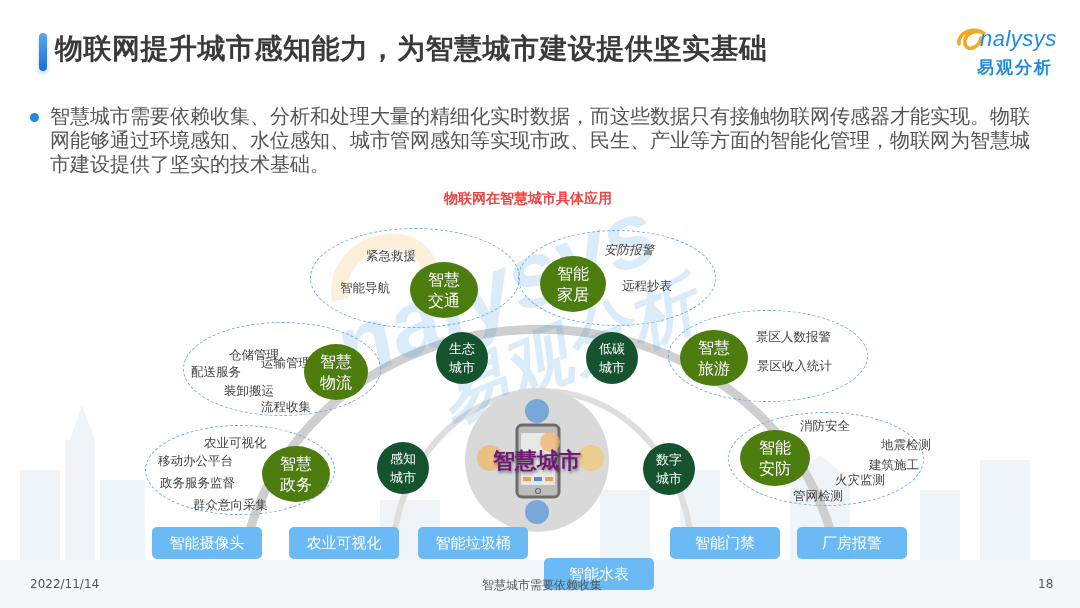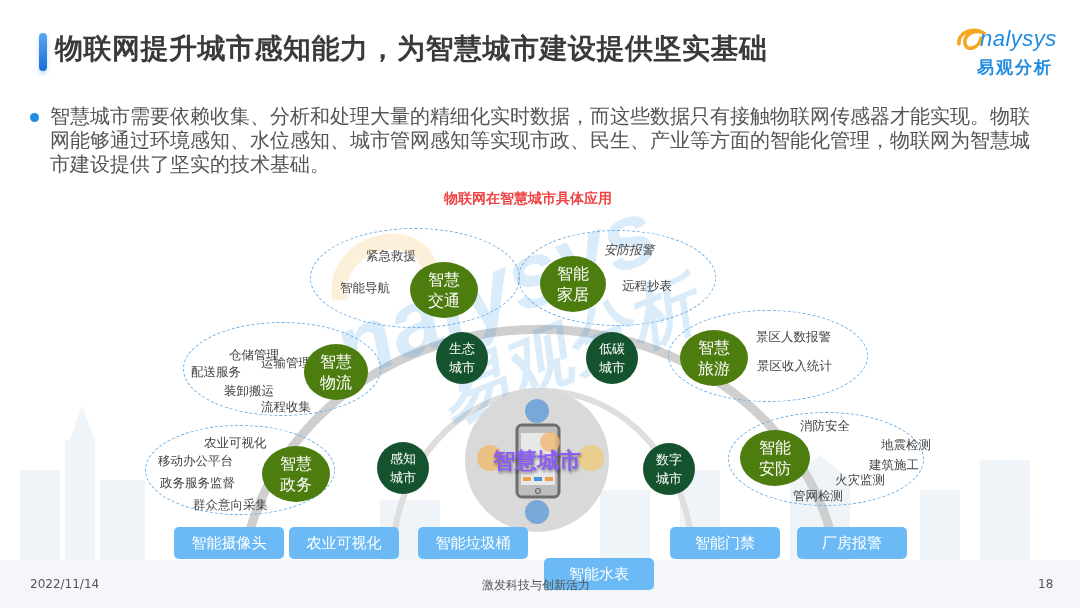--- a/index.html
+++ b/index.html
@@ -27,21 +27,21 @@
 
   .ellipse { border: 1.5px dashed #6aaee8; border-radius: 50%; }
 
   .bubble { border-radius: 50%; color: #fff; display: flex; flex-direction: column; align-items: center; justify-content: center; text-align: center; line-height: 21px; }
   .bubble.light { background: #4d7c0f; font-size: 16px; }
   .bubble.dark { background: #14532d; font-size: 13px; line-height: 19px; }
 
   .item { font-size: 12.5px; color: #444; white-space: nowrap; }
 
   .core { border-radius: 50%; background: #d9d9d9; }
-  .core-label { font-size: 22px; font-weight: bold; color: #8b5cf6; text-shadow: 1px 2px 3px rgba(0,0,0,0.45); white-space: nowrap; }
+  .core-label { font-size: 22px; font-weight: bold; color: #701a75; text-shadow: 1px 2px 3px rgba(0,0,0,0.45); white-space: nowrap; }
 
   .tag { height: 32px; width: 110px; border-radius: 5px; background: #6bbaf5; color: #fff; font-size: 15px;
     display: flex; align-items: center; justify-content: center; }
 
   .footer { font-size: 12px; color: #555; top: 577px; }
 </style>
 </head>
 <body>
 
 <svg class="abs bg" viewBox="0 0 1080 608">
@@ -167,22 +167,22 @@
   <rect x="30" y="54" width="8" height="4" fill="#f0a04b"></rect>
   <circle cx="23" cy="68" r="2.5" fill="none" stroke="#6d6d6d" stroke-width="1.2"></circle>
 </svg>
 <div class="abs" style="left:525px;top:399px;width:24px;height:24px;border-radius:50%;background:#5f9bd6;opacity:0.8;"></div>
 <div class="abs" style="left:525px;top:500px;width:24px;height:24px;border-radius:50%;background:#5f9bd6;opacity:0.8;"></div>
 <div class="abs" style="left:477px;top:445px;width:26px;height:26px;border-radius:50%;background:#f0b866;opacity:0.75;"></div>
 <div class="abs" style="left:578px;top:445px;width:26px;height:26px;border-radius:50%;background:#f0c876;opacity:0.75;"></div>
 <div class="abs" style="left:540px;top:432px;width:20px;height:20px;border-radius:50%;background:#f2b36a;opacity:0.75;"></div>
 <div class="abs core-label" style="left:493px;top:446px;">智慧城市</div>
 
-<div class="abs tag" style="left:174px;top:527px;">智能摄像头</div>
+<div class="abs tag" style="left:152px;top:527px;">智能摄像头</div>
 <div class="abs tag" style="left:289px;top:527px;">农业可视化</div>
 <div class="abs tag" style="left:418px;top:527px;">智能垃圾桶</div>
 <div class="abs tag" style="left:544px;top:558px;">智能水表</div>
 <div class="abs tag" style="left:670px;top:527px;">智能门禁</div>
 <div class="abs tag" style="left:797px;top:527px;">厂房报警</div>
 
 <div class="abs footer" style="left:30px;">2022/11/14</div>
-<div class="abs footer" style="left:482px;">激发科技与创新活力</div>
+<div class="abs footer" style="left:482px;">智慧城市需要依赖收集</div>
 <div class="abs footer" style="left:1038px;">18</div>
 
 </body></html>

